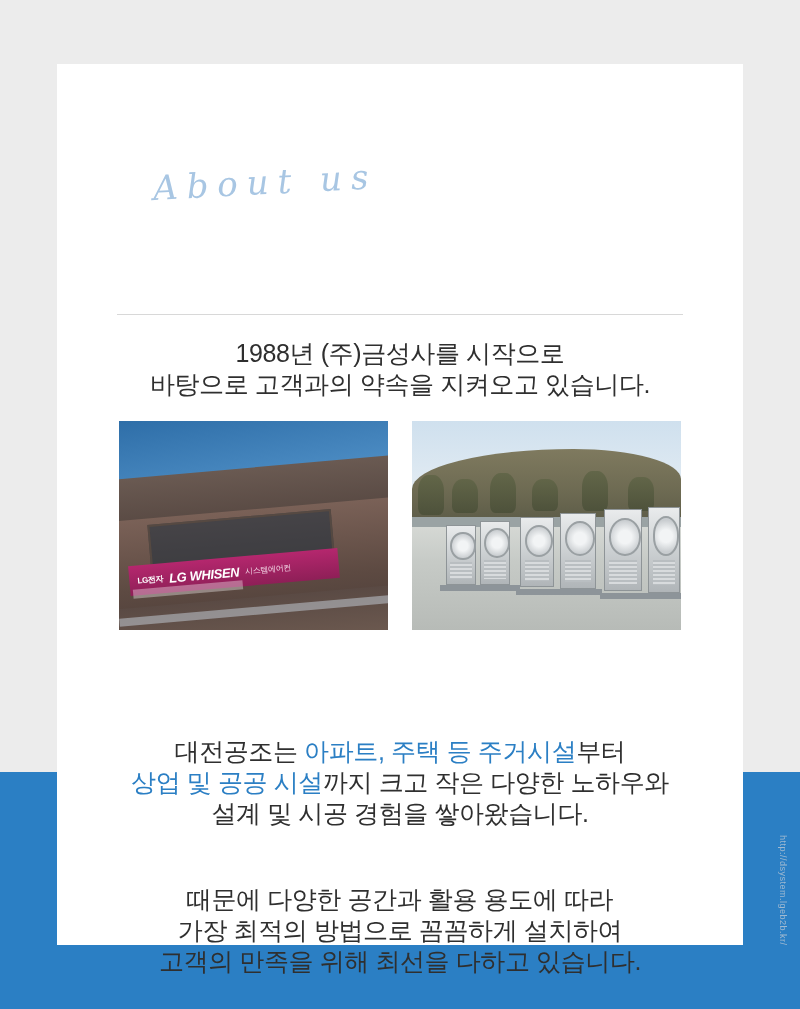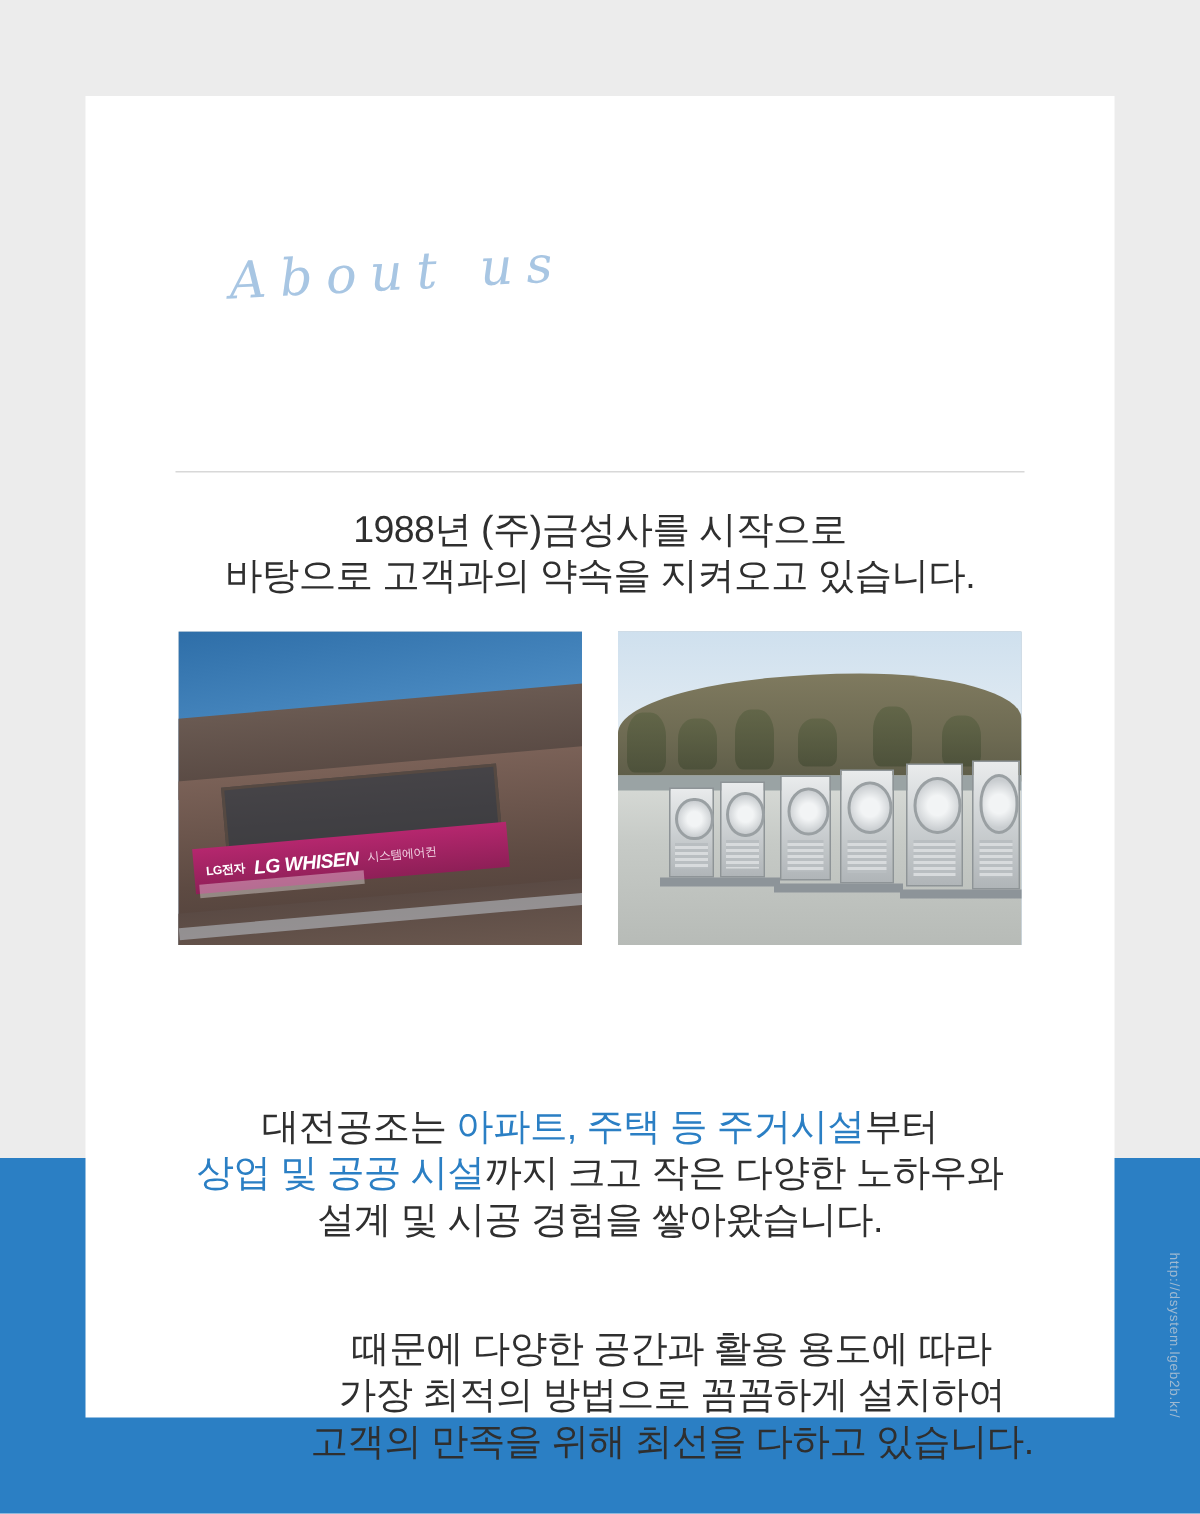--- a/index.html
+++ b/index.html
@@ -82,21 +82,21 @@
     color: #2f2f2f;
     font-size: 25px;
     line-height: 31px;
     letter-spacing: -0.4px;
   }
   .para .accent {
     color: #2b7fc4;
   }
   .para-intro { top: 274px; }
   .para-mid   { top: 660px; margin-top: 12px; }
-  .para-end   { top: 820px; margin-left: 48px; }
+  .para-end   { top: 820px; }
 
   
   .photos {
     position: absolute;
     left: 62px;
     top: 357px;
     width: 562px;
     height: 209px;
     display: flex;
     gap: 24px;

